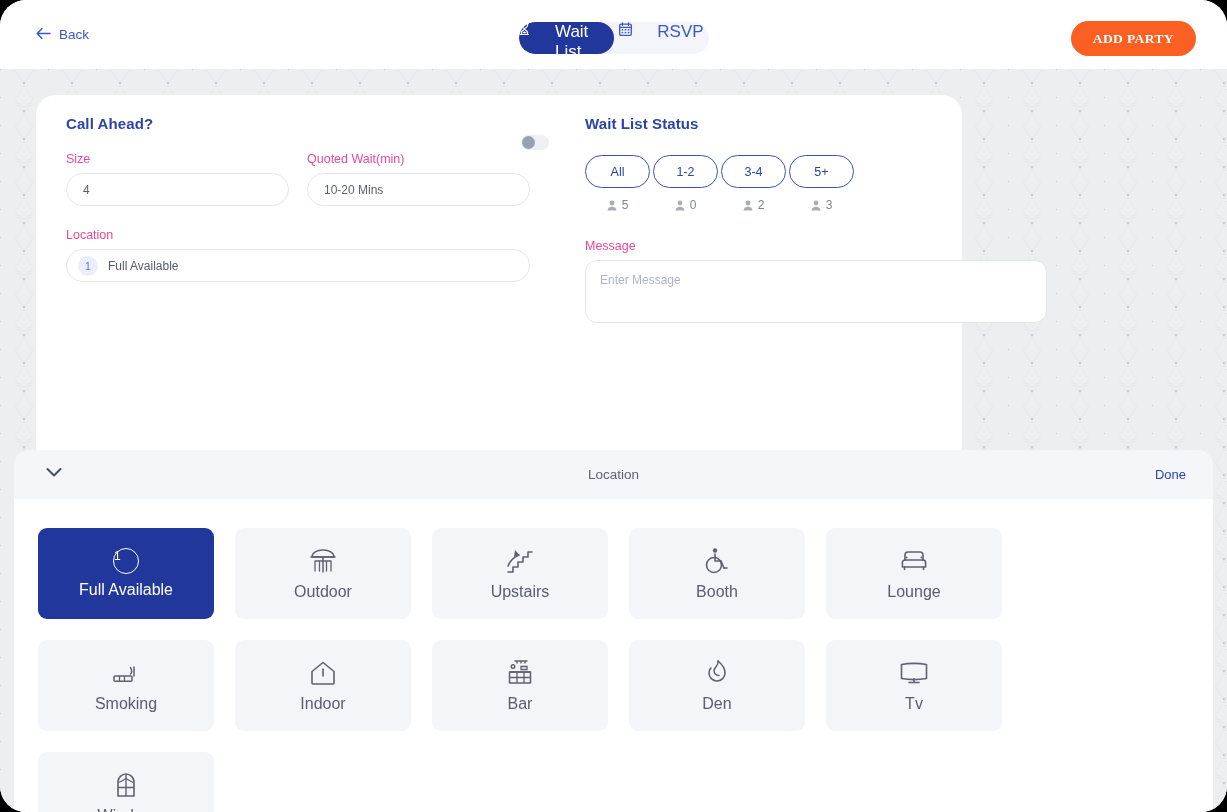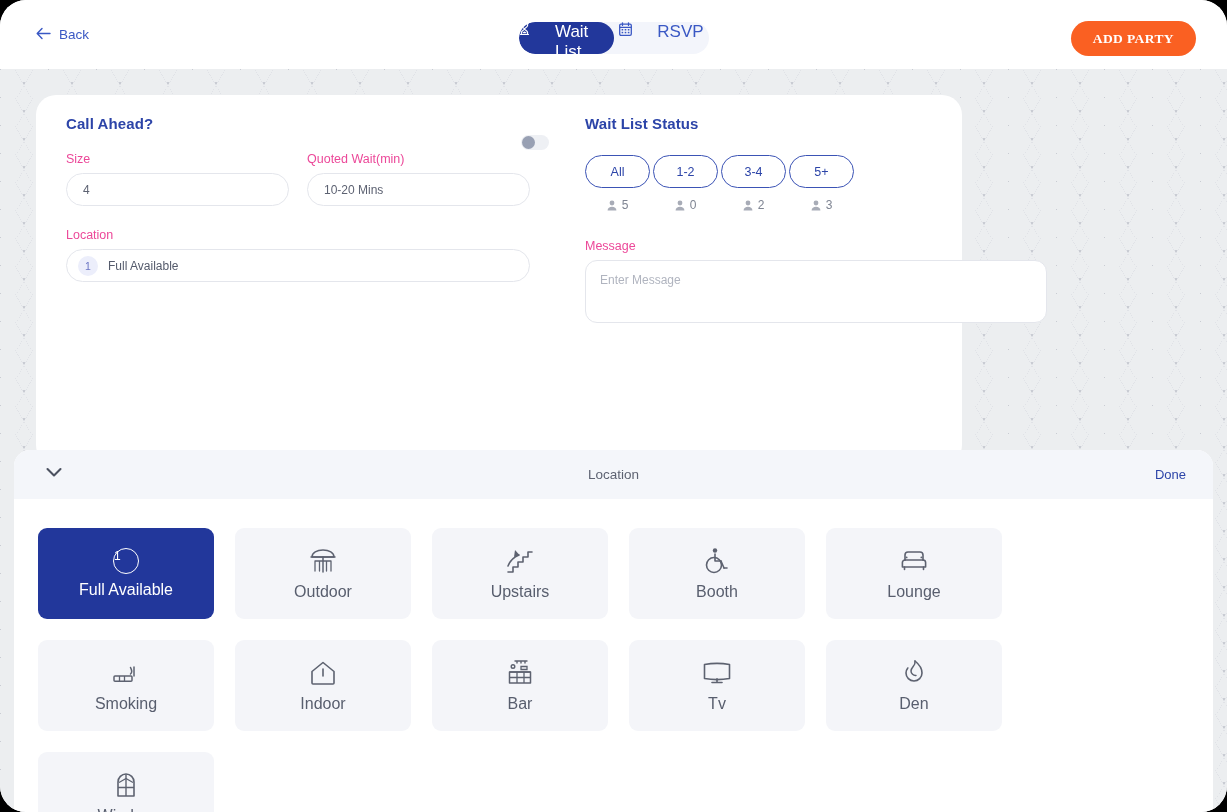--- a/index.html
+++ b/index.html
@@ -514,38 +514,38 @@
           <path d="M10 3h12M12 3v2M16 3v2M20 3v2" stroke="currentColor" stroke-width="1.4" stroke-linecap="round"></path>
           <circle cx="8" cy="8.5" r="1.8" stroke="currentColor" stroke-width="1.4"></circle>
           <path d="M4.5 14h21v11h-21z" stroke="currentColor" stroke-width="1.5" stroke-linejoin="round"></path>
           <path d="M4.5 14h21M4.5 19.5h21M12 14v11M19 14v11" stroke="currentColor" stroke-width="1.3"></path>
           <path d="M16 8.5h6v3h-6z" stroke="currentColor" stroke-width="1.3"></path>
         </svg>
         <div class="tile-label">Bar</div>
       </div>
 
       <div class="tile">
+        <svg class="ic" width="30" height="30" viewBox="0 0 30 30" fill="none">
+          <path d="M16 3c1 5-4 6-4 10a4.5 4.5 0 005 4.4" stroke="currentColor" stroke-width="1.5" stroke-linecap="round"></path>
+          <path d="M16 3c5 4 7 7.5 7 12a8 8 0 01-16 0c0-2 .7-3.6 1.8-5" stroke="currentColor" stroke-width="1.6" stroke-linecap="round" stroke-linejoin="round"></path>
+        </svg>
+        <div class="tile-label">Den</div>
+      </div>
+
+      <div class="tile">
         <svg class="ic" width="32" height="30" viewBox="0 0 32 30" fill="none">
           <path d="M3.5 6.5c8-1.4 17-1.4 25 0v14c-8 1.4-17 1.4-25 0z" stroke="currentColor" stroke-width="1.6" stroke-linejoin="round"></path>
           <path d="M16 20.8V24" stroke="currentColor" stroke-width="1.6" stroke-linecap="round"></path>
           <path d="M11 24.5h10" stroke="currentColor" stroke-width="1.6" stroke-linecap="round"></path>
         </svg>
         <div class="tile-label">Tv</div>
       </div>
 
       <div class="tile">
         <svg class="ic" width="30" height="30" viewBox="0 0 30 30" fill="none">
-          <path d="M16 3c1 5-4 6-4 10a4.5 4.5 0 005 4.4" stroke="currentColor" stroke-width="1.5" stroke-linecap="round"></path>
-          <path d="M16 3c5 4 7 7.5 7 12a8 8 0 01-16 0c0-2 .7-3.6 1.8-5" stroke="currentColor" stroke-width="1.6" stroke-linecap="round" stroke-linejoin="round"></path>
-        </svg>
-        <div class="tile-label">Den</div>
-      </div>
-
-      <div class="tile">
-        <svg class="ic" width="30" height="30" viewBox="0 0 30 30" fill="none">
           <path d="M7 26V12a8 8 0 0116 0v14z" stroke="currentColor" stroke-width="1.6" stroke-linejoin="round"></path>
           <path d="M7 17.5h16M15 4.3V26" stroke="currentColor" stroke-width="1.4"></path>
           <path d="M8 12.5l7-4M22 12.5l-7-4" stroke="currentColor" stroke-width="1.3"></path>
         </svg>
         <div class="tile-label">Window</div>
       </div>
 
     </div>
   </div>
 

